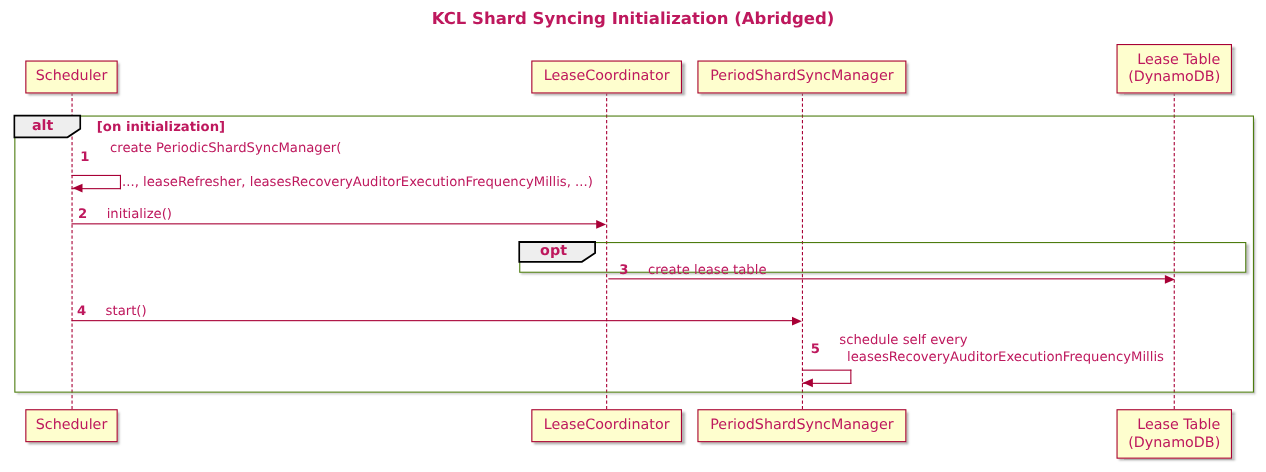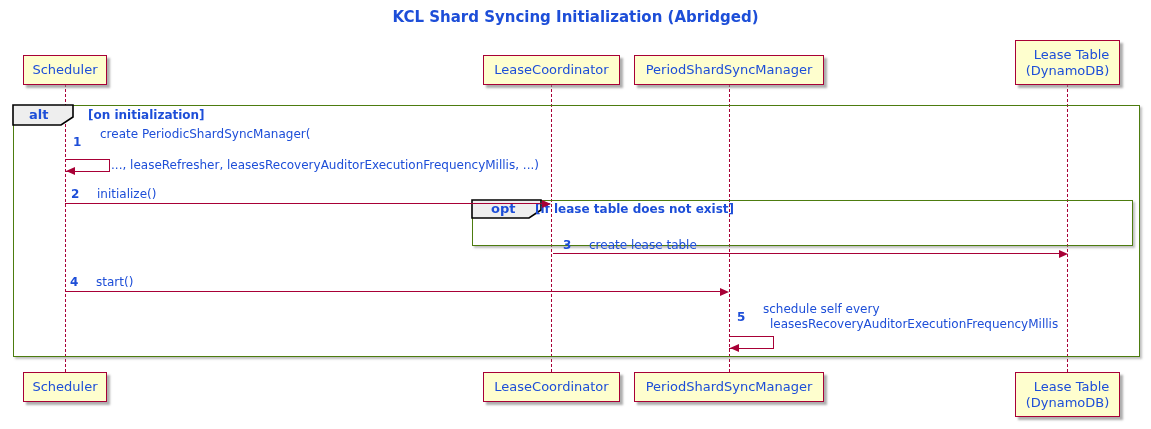--- a/index.html
+++ b/index.html
@@ -2,21 +2,21 @@
 <html><head>
 <meta charset="utf-8">
 <style>
   html, body { margin: 0; padding: 0; background: #ffffff; }
   #diagram {
     position: relative;
     width: 1151px;
     height: 429px;
     background: #ffffff;
     font-family: "DejaVu Sans", sans-serif;
-    color: #1d4ed8;
+    color: #be185d;
     overflow: hidden;
   }
   .title {
     position: absolute;
     left: 0; right: 0; top: 8px;
     text-align: center;
     font-size: 15px;
     font-weight: bold;
   }
   .pbox {
@@ -139,28 +139,27 @@
   <div class="frame" style="left:13px; top:105px; width:1127px; height:252px;">
     <span class="pentagon">
       <svg width="62" height="22" viewBox="0 0 62 22">
           <path d="M1,1 H61 V13 L49,21 H1 Z" fill="#EEEEEE" stroke="#000000" stroke-width="1.6"></path>
         </svg>
     </span>
     <span class="op-label" style="left:15px; top:1px;">alt</span>
     <span class="cond-label" style="left:74px; top:2px;">[on initialization]</span>
   </div>
 
-  <div class="frame" style="left:472px; top:200px; width:661px; height:46px;text-align:right;">
+  <div class="frame" style="left:472px; top:220px; width:661px; height:28px;text-align:right;">
     <span class="pentagon">
       <svg width="71" height="20" viewBox="0 0 71 20">
           <path d="M1,1 H70 V11 L58,19 H1 Z" fill="#EEEEEE" stroke="#000000" stroke-width="1.6"></path>
         </svg>
     </span>
     <span class="op-label" style="left:18px; top:0px;">opt</span>
-    <span class="cond-label" style="left:62px; top:1px;">[if lease table does not exist]</span>
   </div>
 
   <span class="msg-num" style="left:73px; top:135px;">1</span>
   <span class="msg-text" style="left:88px; top:127px;">create PeriodicShardSyncManager(</span>
   <span class="msg-text" style="left:99px; top:158px;">..., leaseRefresher, leasesRecoveryAuditorExecutionFrequencyMillis, ...)</span>
   <div class="self-loop" style="left:65px; top:159px; width:45px; height:13px;"></div>
   <div class="arrow-head-left" style="left:66px; top:167px;"></div>
 
   <span class="msg-num" style="left:71px; top:187px;">2</span>
   <span class="msg-text" style="left:85px; top:187px;">initialize()</span>

